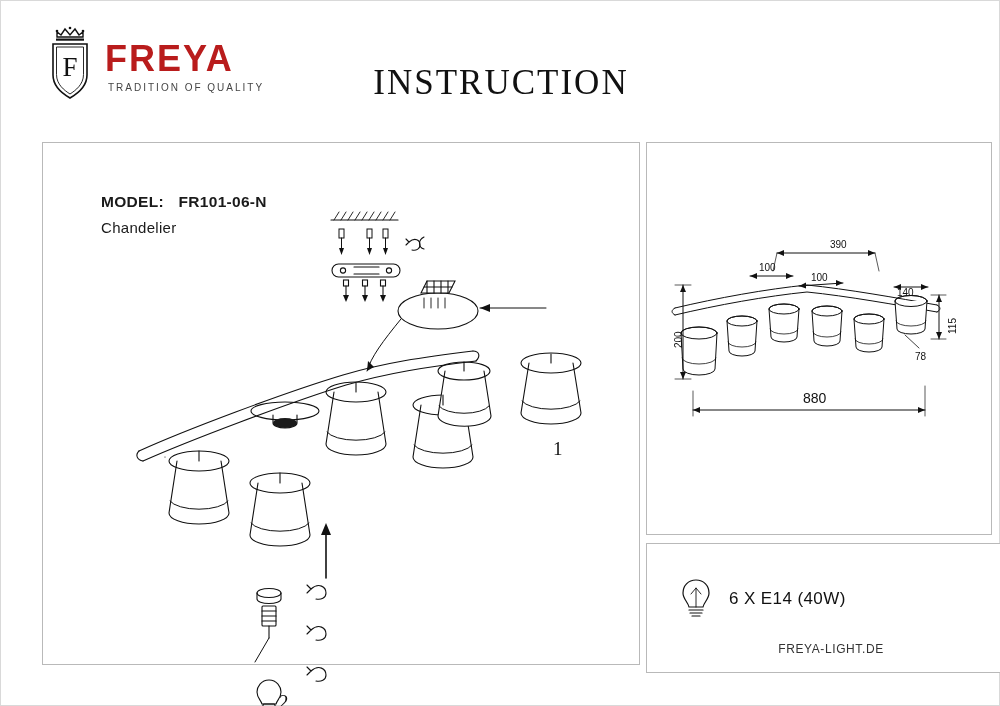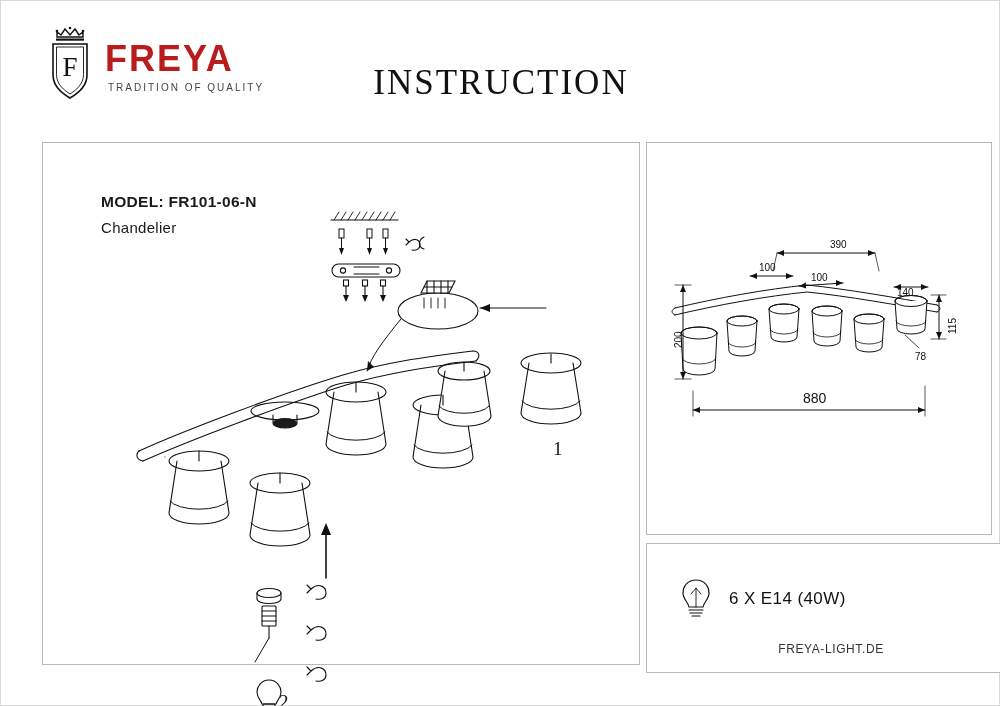--- a/index.html
+++ b/index.html
@@ -57,21 +57,21 @@
   }
   .frame-right-bottom{
     position:absolute;left:645px;top:542px;width:370px;height:130px;
     border:1px solid #b9b9b9;box-sizing:border-box;background:#fff;
   }
   
   .model-line{
     position:absolute;left:58px;top:50px;
     font-size:15.5px;font-weight:bold;letter-spacing:.3px;
   }
-  .model-line .mval{font-weight:bold;}
+  .model-line .mval{font-weight:bold;margin-left:10px;}
   .model-type{
     position:absolute;left:58px;top:76px;
     font-size:15px;font-weight:normal;letter-spacing:.3px;text-align:right;
   }
   .callout{
     position:absolute;font-family:"Liberation Serif", serif;
     font-size:19px;color:#111;
   }
   .c1{left:510px;top:295px;}
   .c2{left:236px;top:548px;}

